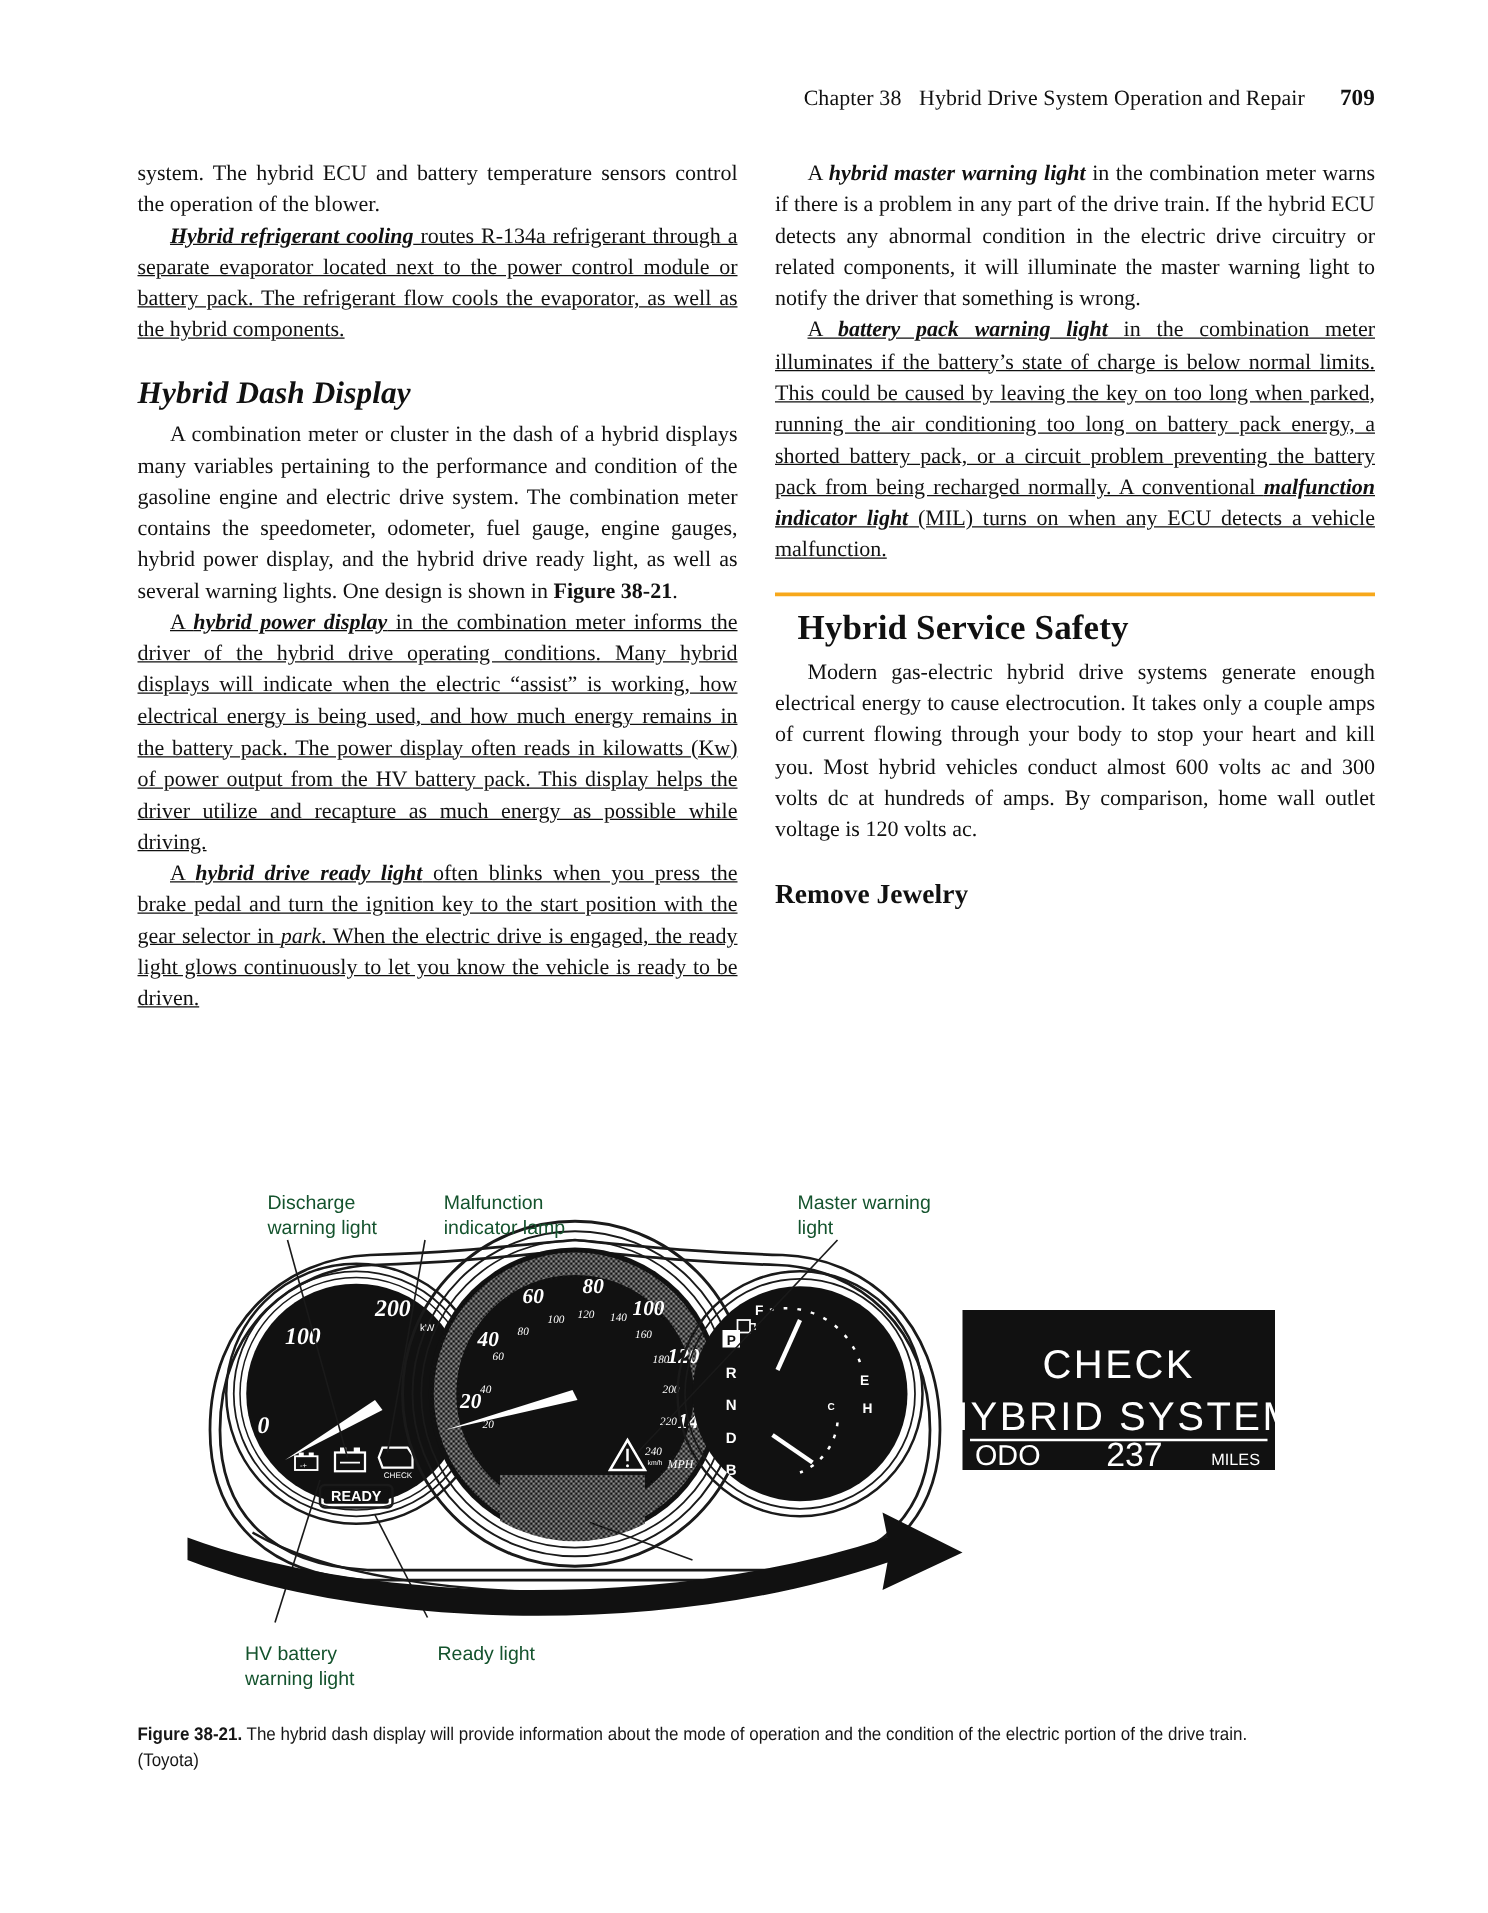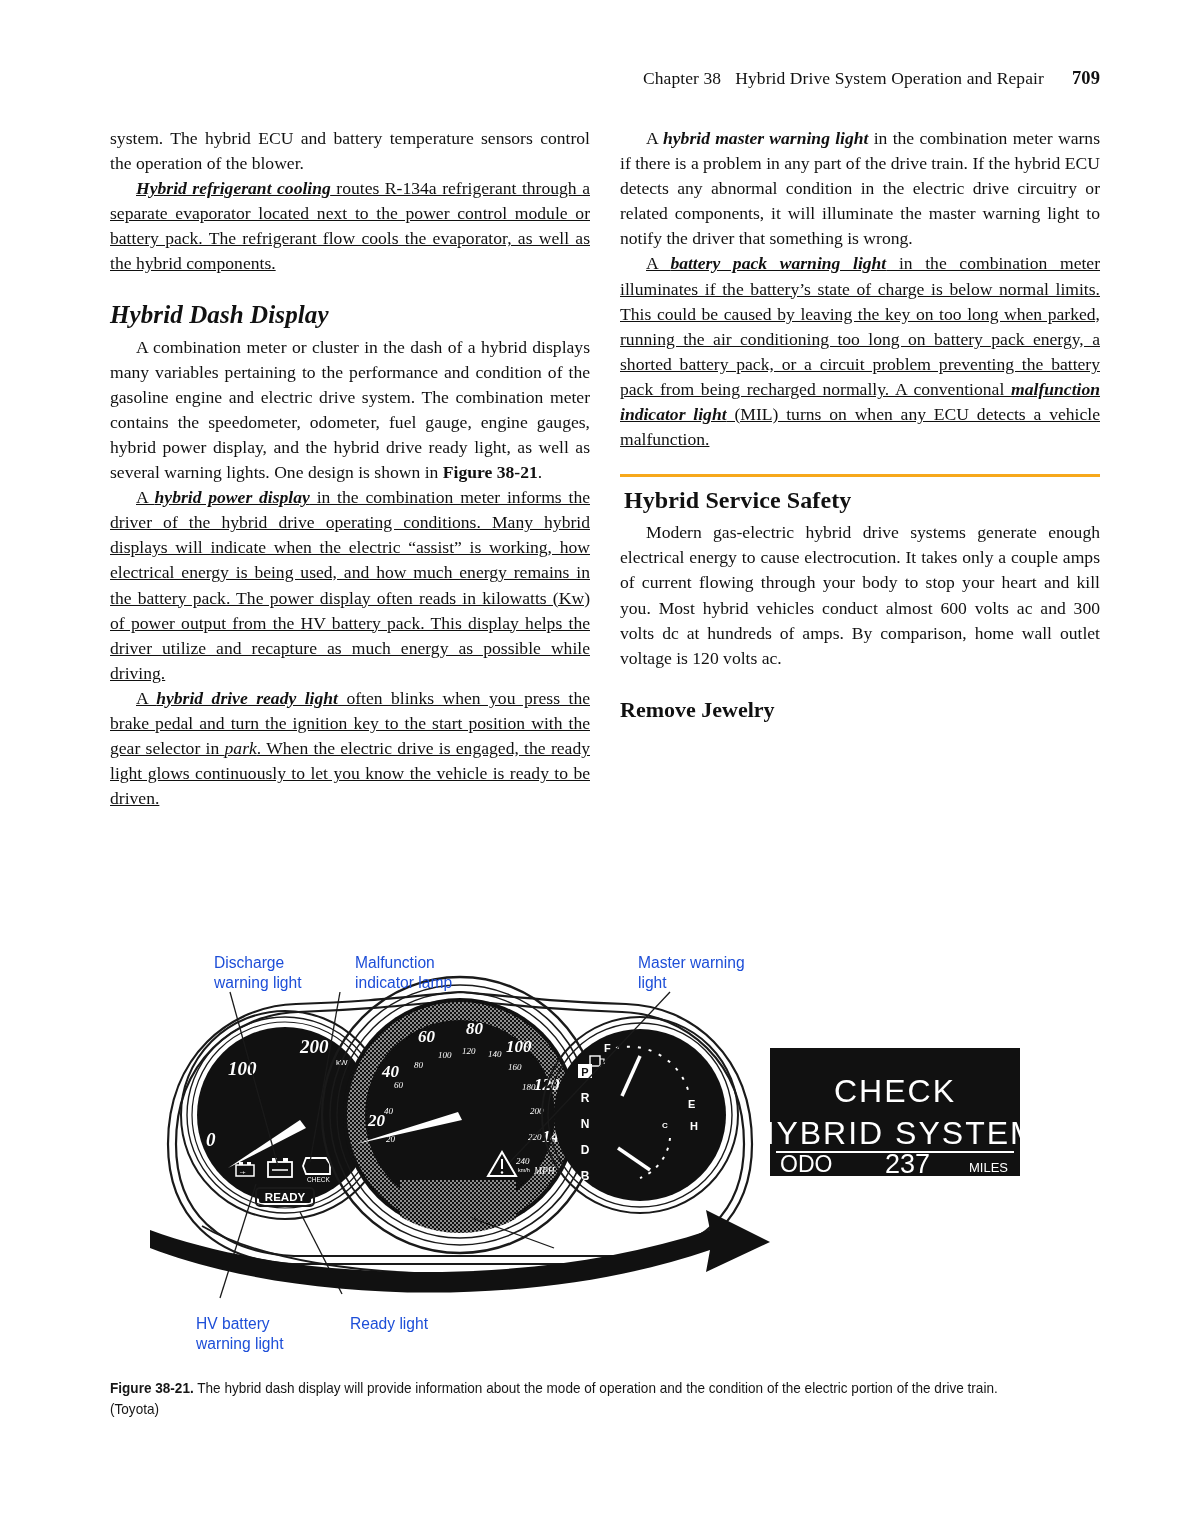--- a/index.html
+++ b/index.html
@@ -69,22 +69,22 @@
   .bd { font-weight: 700; }
 
   h2.head-a {
     margin: 24px 0 6px 0;
     font-size: 25px;
     font-style: italic;
     font-weight: 700;
     letter-spacing: .1px;
   }
   h2.head-b {
-    margin: 8px 0 6px 4px;
-    font-size: 24px;
+    margin: 8px 0 6px 18px;
+    font-size: 28px;
     font-weight: 700;
     letter-spacing: .1px;
   }
   h3.head-c {
     margin: 26px 0 6px 0;
     font-size: 22px;
     font-weight: 700;
   }
   .rule-orange {
     height: 3px;
@@ -101,21 +101,21 @@
     width: 990px;
     height: 450px;
   }
   .figure svg { display: block; }
 
   .callout {
     position: absolute;
     font-family: "Liberation Sans", sans-serif;
     font-size: 15.6px;
     line-height: 19.5px;
-    color: #1d4ed8;
+    color: #14532d;
     white-space: pre-line;
   }
 
   
   .caption {
     position: absolute;
     left: 110px;
     top: 1378px;
     width: 995px;
     font-family: "Liberation Sans", sans-serif;

